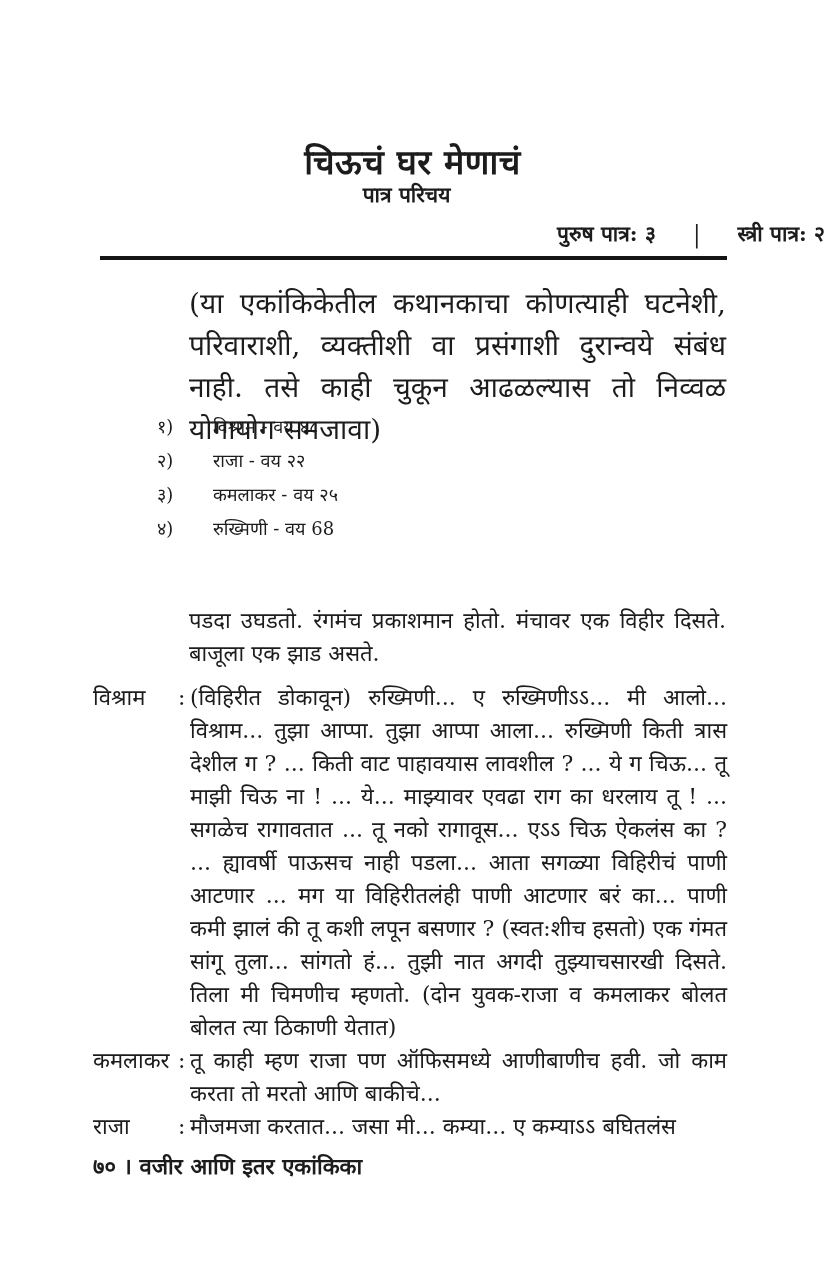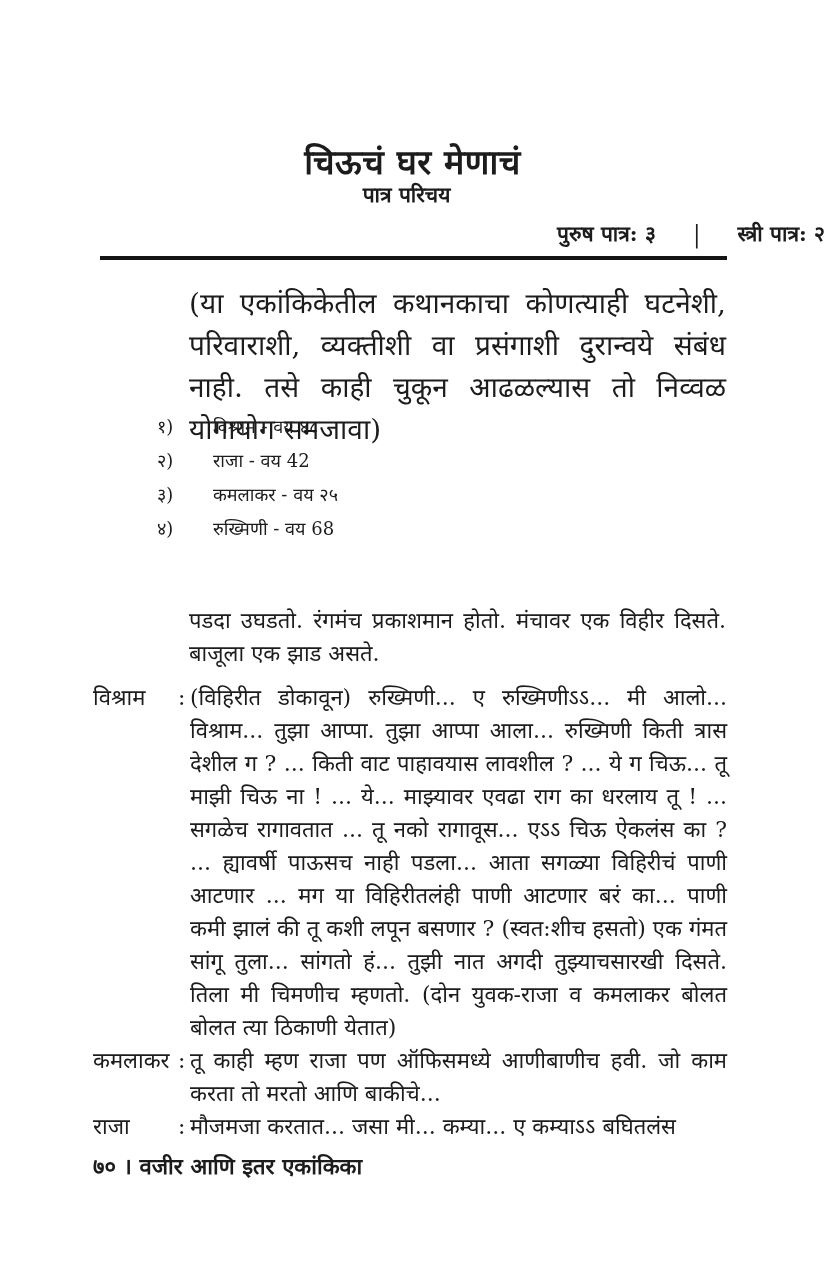--- a/index.html
+++ b/index.html
@@ -117,21 +117,21 @@
 
   <div class="rule"></div>
 
   <p class="disclaimer">(या एकांकिकेतील कथानकाचा कोणत्याही घटनेशी, परिवाराशी, व्यक्तीशी वा प्रसंगाशी दुरान्वये संबंध नाही. तसे काही चुकून आढळल्यास तो निव्वळ योगायोग समजावा)</p>
 
   <ul class="characters">
     <li class="char-row">
       <span class="char-num">१)</span><span>विश्राम - वय ४८</span>
     </li>
     <li class="char-row">
-      <span class="char-num">२)</span><span>राजा - वय 42</span>
+      <span class="char-num">२)</span><span>राजा - वय २२</span>
     </li>
     <li class="char-row">
       <span class="char-num">३)</span><span>कमलाकर - वय २५</span>
     </li>
     <li class="char-row">
       <span class="char-num">४)</span><span>रुख्मिणी - वय 68</span>
     </li>
   </ul>
 
   <p class="stage-direction">पडदा उघडतो. रंगमंच प्रकाशमान होतो. मंचावर एक विहीर दिसते. बाजूला एक झाड असते.</p>

